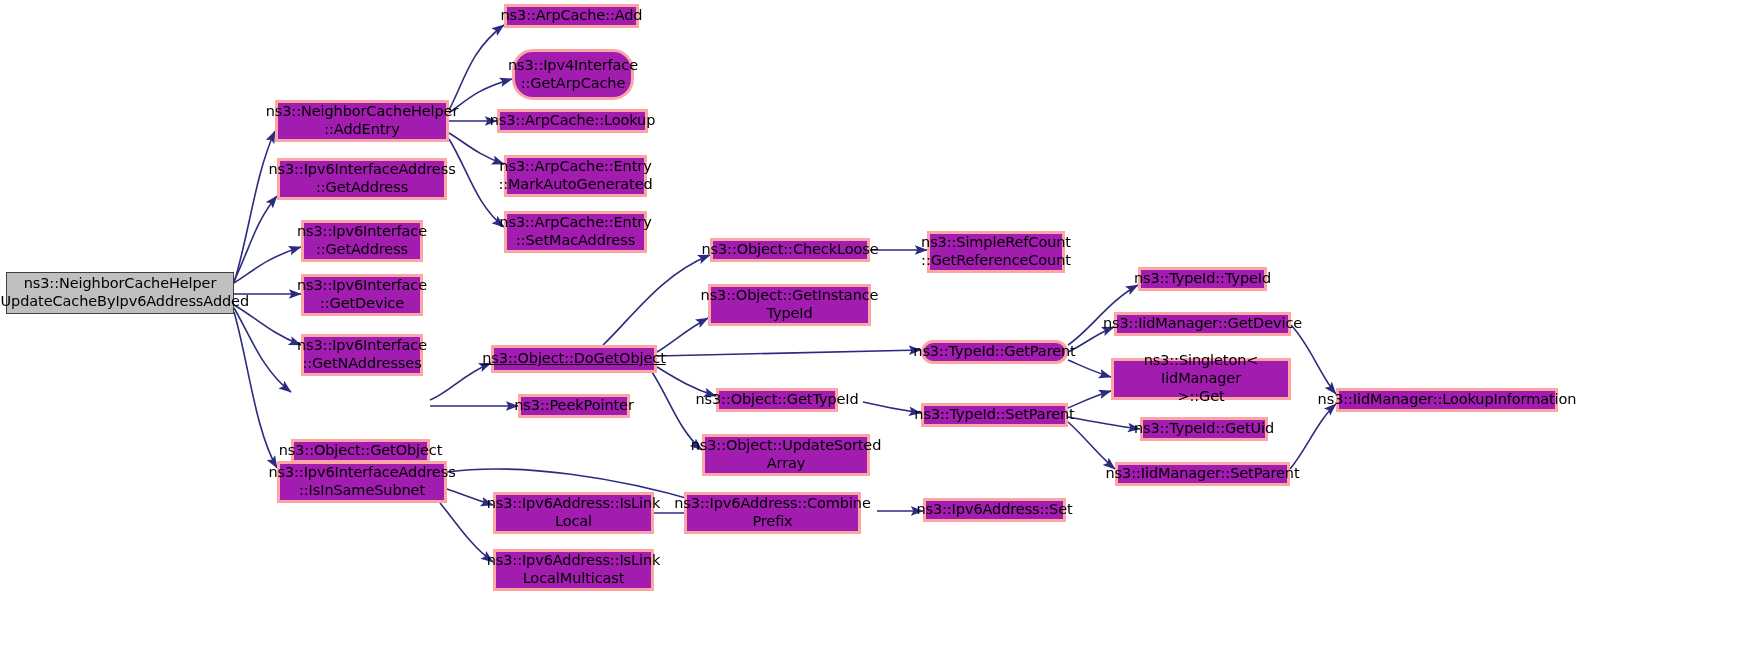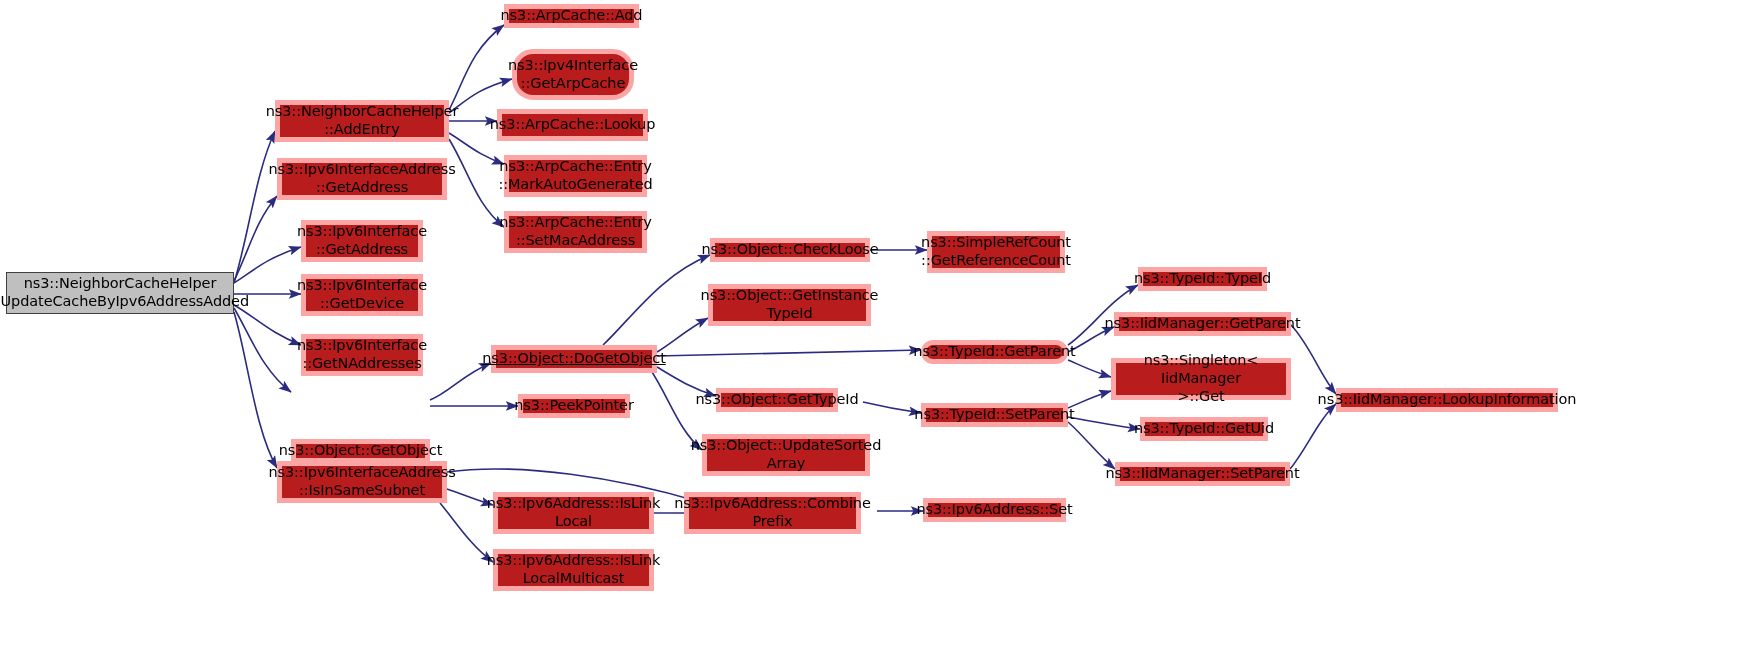--- a/index.html
+++ b/index.html
@@ -18,22 +18,22 @@
   #edges {
     position: absolute;
     left: 0;
     top: 0;
     width: 1759px;
     height: 663px;
   }
   .node {
     position: absolute;
     box-sizing: border-box;
-    border: 5px solid #fca5a5;
-    background: #b91c1c;
+    border: 3px solid #fca5a5;
+    background: #a21caf;
     color: #000000;
     font-size: 14.5px;
     line-height: 1.22;
     text-align: center;
     display: flex;
     align-items: center;
     justify-content: center;
     white-space: pre-line;
     letter-spacing: -0.1px;
     padding: 0 3px;
@@ -102,21 +102,21 @@
       <div class="node" style="left: 301px; top: 274px; width: 122px; height: 42px;">ns3::Ipv6Interface
 ::GetDevice</div>
       <div class="node" style="left: 301px; top: 334px; width: 122px; height: 42px;">ns3::Ipv6Interface
 ::GetNAddresses</div>
       <div class="node" style="left: 291px; top: 394px; width: 139px; height: 24px; margin-top: 45px;">ns3::Object::GetObject</div>
       <div class="node" style="left: 277px; top: 461px; width: 170px; height: 42px;">ns3::Ipv6InterfaceAddress
 ::IsInSameSubnet</div>
       <div class="node" style="left: 504px; top: 4px; width: 135px; height: 24px;">ns3::ArpCache::Add</div>
       <div class="node" style="left: 512px; top: 49px; width: 122px; height: 51px; border-radius: 21px;">ns3::Ipv4Interface
 ::GetArpCache</div>
-      <div class="node" style="left: 497px; top: 109px; width: 151px; height: 32px;">ns3::ArpCache::Lookup</div>
+      <div class="node" style="left: 497px; top: 109px; width: 151px; height: 24px;">ns3::ArpCache::Lookup</div>
       <div class="node" style="left: 504px; top: 155px; width: 143px; height: 42px;">ns3::ArpCache::Entry
 ::MarkAutoGenerated</div>
       <div class="node" style="left: 504px; top: 211px; width: 143px; height: 42px;">ns3::ArpCache::Entry
 ::SetMacAddress</div>
       <div class="node" style="left: 491px; top: 345px; width: 166px; height: 28px; text-decoration: underline;">ns3::Object::DoGetObject</div>
       <div class="node" style="left: 518px; top: 394px; width: 112px; height: 24px;">ns3::PeekPointer</div>
       <div class="node" style="left: 493px; top: 492px; width: 161px; height: 42px;">ns3::Ipv6Address::IsLink
 Local</div>
       <div class="node" style="left: 493px; top: 549px; width: 161px; height: 42px;">ns3::Ipv6Address::IsLink
 LocalMulticast</div>
@@ -127,20 +127,20 @@
       <div class="node" style="left: 702px; top: 434px; width: 168px; height: 42px;">ns3::Object::UpdateSorted
 Array</div>
       <div class="node" style="left: 684px; top: 492px; width: 177px; height: 42px;">ns3::Ipv6Address::Combine
 Prefix</div>
       <div class="node" style="left: 927px; top: 231px; width: 138px; height: 42px;">ns3::SimpleRefCount
 ::GetReferenceCount</div>
       <div class="node" style="left: 921px; top: 340px; width: 147px; height: 24px; border-radius: 12px;">ns3::TypeId::GetParent</div>
       <div class="node" style="left: 921px; top: 403px; width: 147px; height: 24px;">ns3::TypeId::SetParent</div>
       <div class="node" style="left: 923px; top: 498px; width: 143px; height: 24px;">ns3::Ipv6Address::Set</div>
       <div class="node" style="left: 1138px; top: 267px; width: 129px; height: 24px;">ns3::TypeId::TypeId</div>
-      <div class="node" style="left: 1114px; top: 312px; width: 177px; height: 24px;">ns3::IidManager::GetParent</div>
+      <div class="node" style="left: 1114px; top: 312px; width: 177px; height: 24px;">ns3::IidManager::GetDevice</div>
       <div class="node" style="left: 1111px; top: 358px; width: 180px; height: 42px;">ns3::Singleton&lt; IidManager
 &gt;::Get</div>
       <div class="node" style="left: 1140px; top: 417px; width: 128px; height: 24px;">ns3::TypeId::GetUid</div>
       <div class="node" style="left: 1115px; top: 462px; width: 175px; height: 24px;">ns3::IidManager::SetParent</div>
       <div class="node" style="left: 1336px; top: 388px; width: 222px; height: 24px;">ns3::IidManager::LookupInformation</div>
     </div>
 </div>
 
 </body></html>

